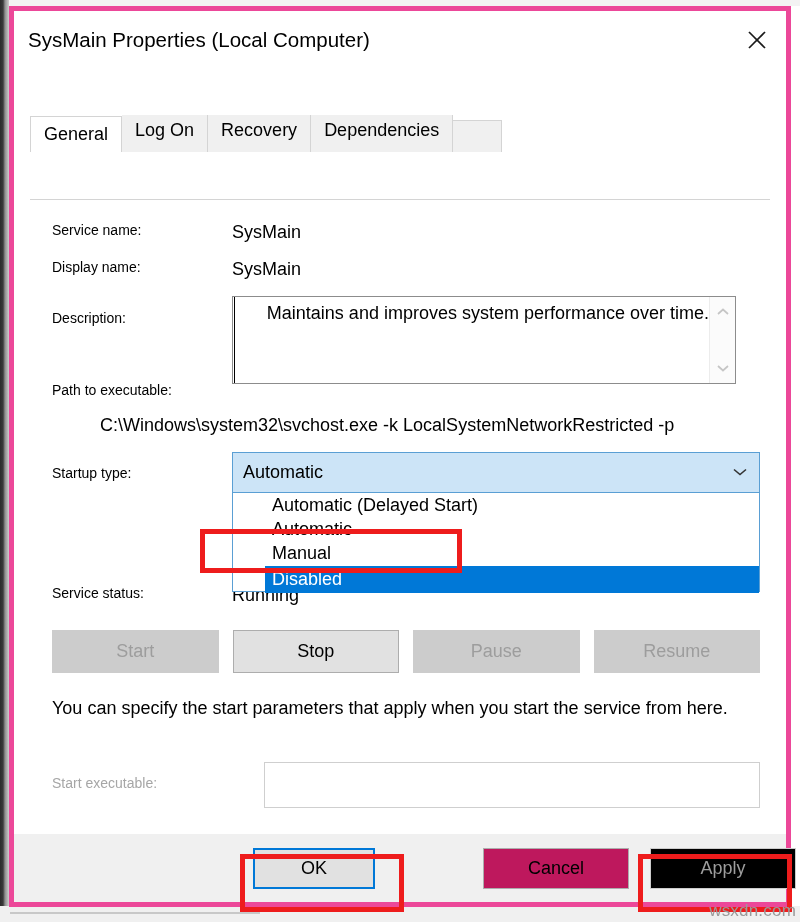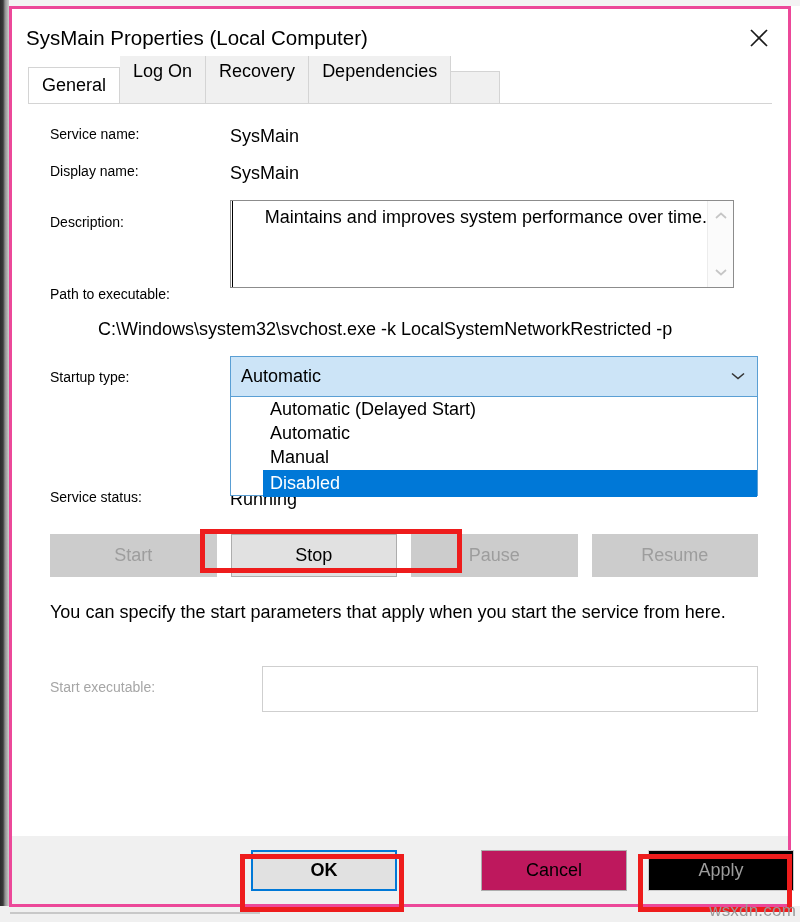--- a/index.html
+++ b/index.html
@@ -50,24 +50,25 @@
   }
 
   
   #dialog-window {
     position: absolute;
     left: 9px;
     top: 6px;
     width: 782px;
     height: 901px;
     background: #ffffff;
-    border: 3px solid #ec4899;
+    border: 5px solid #ec4899;
     box-sizing: border-box;
     display: flex;
     flex-direction: column;
+    gap: 47px;
   }
 
   
   #title-bar {
     height: 58px;
     min-height: 58px;
     background: #ffffff;
     display: flex;
     align-items: center;
     justify-content: space-between;
@@ -112,21 +113,21 @@
     left: 16px;
     top: 0px;
     display: flex;
     align-items: flex-end;
     height: 36px;
   }
   .tab {
     font-size: 18px;
     color: #000000;
     padding: 0 13px;
-    height: 47px;
+    height: 37px;
     line-height: 31px;
     box-sizing: border-box;
     background: #f0f0f0;
     border-right: 1px solid #d4d4d4;
     white-space: nowrap;
     cursor: default;
   }
   .tab.active {
     background: #ffffff;
     height: 36px;
@@ -333,24 +334,23 @@
     align-items: center;
     justify-content: center;
     box-sizing: border-box;
     background: #be185d;
     border: 1px solid #adadad;
     color: #000000;
     cursor: default;
   }
   #ok-button {
     left: 239px;
-    width: 146px;
+    width: 122px;
     border: 2px solid #0078d7;
     background: #e1e1e1;
-    font-weight: bold;
   }
   #cancel-button {
     left: 469px;
     width: 146px;
   }
   #apply-button {
     left: 636px;
     width: 146px;
     background: #000000;
     border: 1px solid #cccccc;

